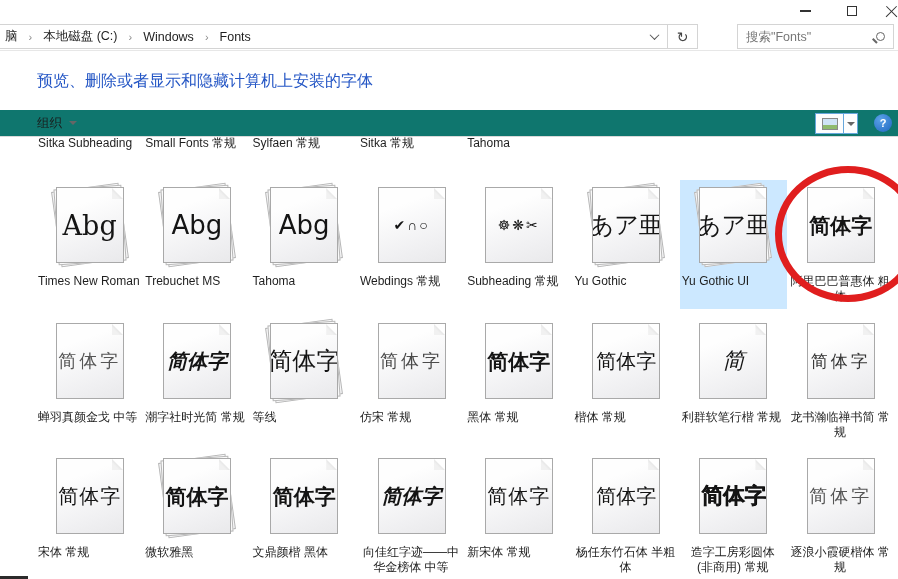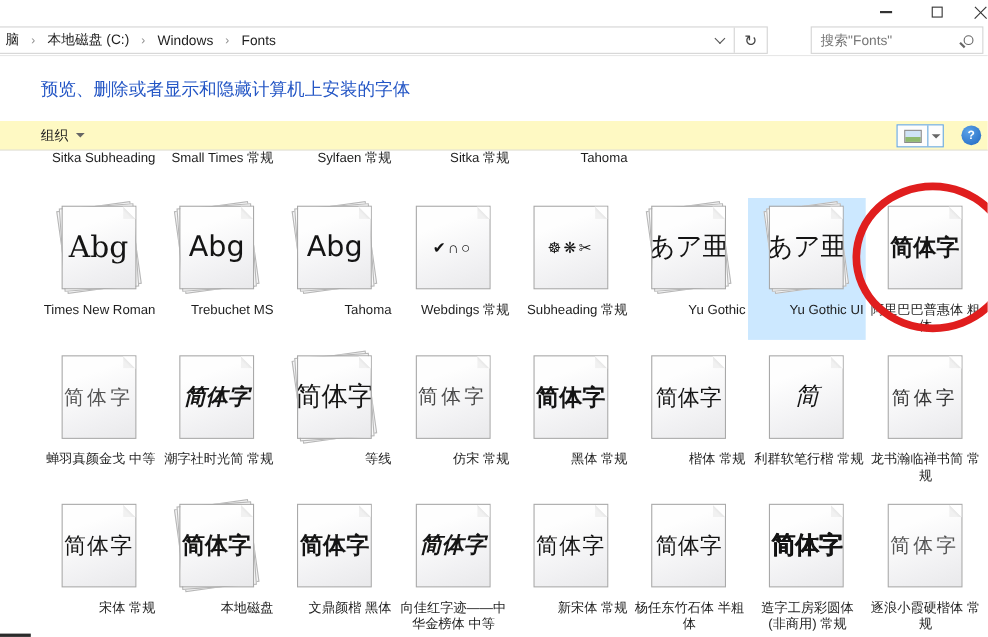--- a/index.html
+++ b/index.html
@@ -28,36 +28,36 @@
   .search-box { position:absolute; left:737px; top:2px; width:157px; height:25px; border:1px solid #d4d4d4; background:#fff; display:flex; align-items:center; padding:0 8px; }
   .search-box input { flex:1; border:none; outline:none; font-size:12.5px; font-family:"Liberation Sans",sans-serif; color:#333; background:transparent; min-width:0; }
   .search-box input::placeholder { color:#777; }
   .mag { position:relative; width:9px; height:9px; border:1.6px solid #666; border-radius:50%; margin-left:6px; }
   .mag::after { content:""; position:absolute; width:6px; height:1.6px; background:#666; left:-5px; bottom:-2px; transform:rotate(45deg); }
 
   
   #tasks { position:absolute; top:71px; left:37px; font-size:16px; color:#2456c5; cursor:pointer; }
 
   
-  #toolbar { position:absolute; top:110px; left:0; right:0; height:27px; background:#fef9c3; border-bottom:1px solid #d9d9d9; }
+  #toolbar { position:absolute; top:110px; left:0; right:0; height:27px; background:#0f766e; border-bottom:1px solid #d9d9d9; }
   .organize { position:absolute; left:37px; top:0; height:26px; display:flex; align-items:center; gap:7px; font-size:12.5px; color:#1a1a1a; cursor:default; }
   .caret-down { width:0; height:0; border-left:4px solid transparent; border-right:4px solid transparent; border-top:4px solid #666; }
   .views-btn { position:absolute; left:815px; top:3px; width:43px; height:21px; border:1px solid #66a7dc; background:#fdfdfd; display:flex; align-items:center; }
   .views-left { width:27px; height:100%; display:flex; align-items:center; justify-content:center; }
   .thumb { width:16px; height:12px; border:1px solid #8a8a8a; background:linear-gradient(180deg,#cfe3f5 55%, #8fba6d 55%); }
   .views-right { width:14px; height:100%; border-left:1px solid #66a7dc; display:flex; align-items:center; justify-content:center; }
   .help-btn { position:absolute; left:874px; top:4px; width:18px; height:18px; border-radius:50%;
     background:radial-gradient(circle at 35% 30%, #5aa2e8, #1f66c0); color:#fff; font-size:11px; font-weight:bold;
     display:flex; align-items:center; justify-content:center; }
 
   
   #content { position:absolute; top:137px; left:0; width:898px; height:442px; overflow:hidden; background:#fff; }
   .grid-row { position:absolute; left:36px; display:flex; }
   .row0 { top:-4px; } .row1 { top:43px; } .row2 { top:179px; } .row3 { top:314px; }
-  .cell { width:107.3px; display:flex; flex-direction:column; align-items:flex-end; padding:3px 2px 5px; }
+  .cell { width:107.3px; display:flex; flex-direction:column; align-items:flex-start; padding:3px 2px 5px; }
   .cell.selected { background:#cce8ff; }
   .iconbox { height:84px; width:100%; display:flex; align-items:center; justify-content:center; }
   .pagewrap { position:relative; width:68px; height:76px; }
   .sheet { position:absolute; left:0; top:0; width:68px; height:76px; border:1px solid #b7b7b7; background:#f6f6f7; }
   .s1 { transform:rotate(-8deg); } .s2 { transform:rotate(-4deg); background:#fafafa; }
   .page { position:absolute; left:0; top:0; width:68px; height:76px; border:1px solid #a9a9a9;
     background:linear-gradient(160deg,#fefefe 25%,#f0f0f2 75%,#e9e9eb); display:flex; align-items:center; justify-content:center; overflow:hidden; z-index:1; }
   .fold-cut { position:absolute; top:-1px; right:-1px; width:0; height:0; border-top:13px solid #fff; border-left:13px solid transparent; z-index:3; }
   .fold-flap { position:absolute; top:-1px; right:-1px; width:12px; height:12px; background:linear-gradient(225deg,#c9c9c9 10%,#f1f1f1 70%); clip-path:polygon(0 0,100% 100%,0 100%); z-index:2; }
   .glyph { z-index:1; color:#141414; line-height:1; white-space:nowrap; }
@@ -142,21 +142,21 @@
       </div>
   </div>
 
   <div id="content">
 
   <div class="grid-row row0">
         <div class="cell">
           <div class="flabel">Sitka Subheading</div>
         </div>
         <div class="cell">
-          <div class="flabel">Small Times 常规</div>
+          <div class="flabel">Small Fonts 常规</div>
         </div>
         <div class="cell">
           <div class="flabel">Sylfaen 常规</div>
         </div>
         <div class="cell">
           <div class="flabel">Sitka 常规</div>
         </div>
         <div class="cell">
           <div class="flabel">Tahoma</div>
         </div>
@@ -387,21 +387,21 @@
             <div class="pagewrap">
               <span class="sheet s1"></span>
               <span class="sheet s2"></span>
               <div class="page">
                 <span class="fold-flap"></span>
                 <span class="fold-cut"></span>
                 <span class="glyph g-cjk-bold">简体字</span>
               </div>
             </div>
           </div>
-          <div class="flabel">本地磁盘</div>
+          <div class="flabel">微软雅黑</div>
         </div>
         <div class="cell">
           <div class="iconbox">
             <div class="pagewrap">
               <div class="page">
                 <span class="fold-flap"></span>
                 <span class="fold-cut"></span>
                 <span class="glyph g-cjk-bold">简体字</span>
               </div>
             </div>

